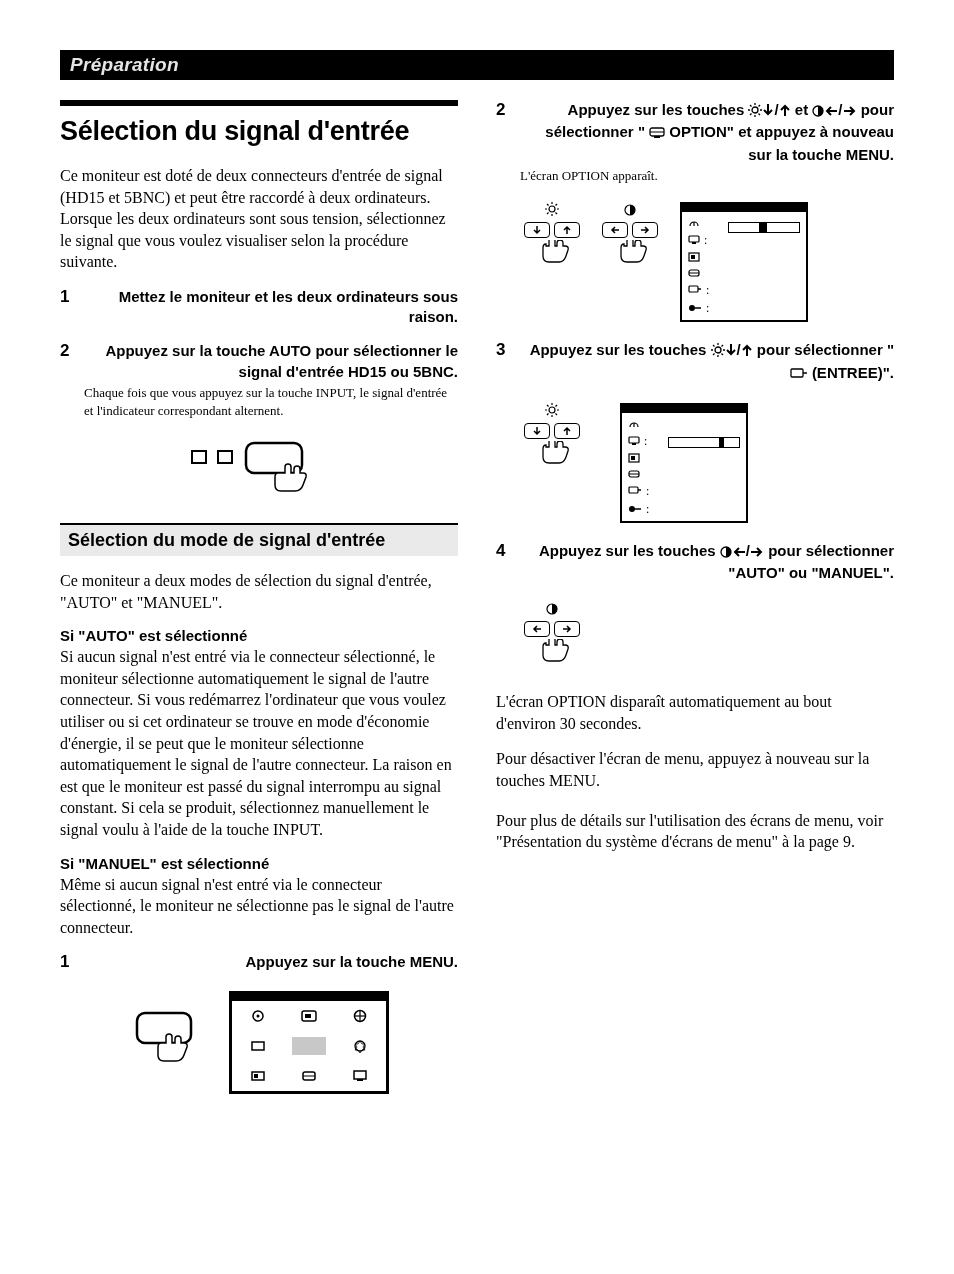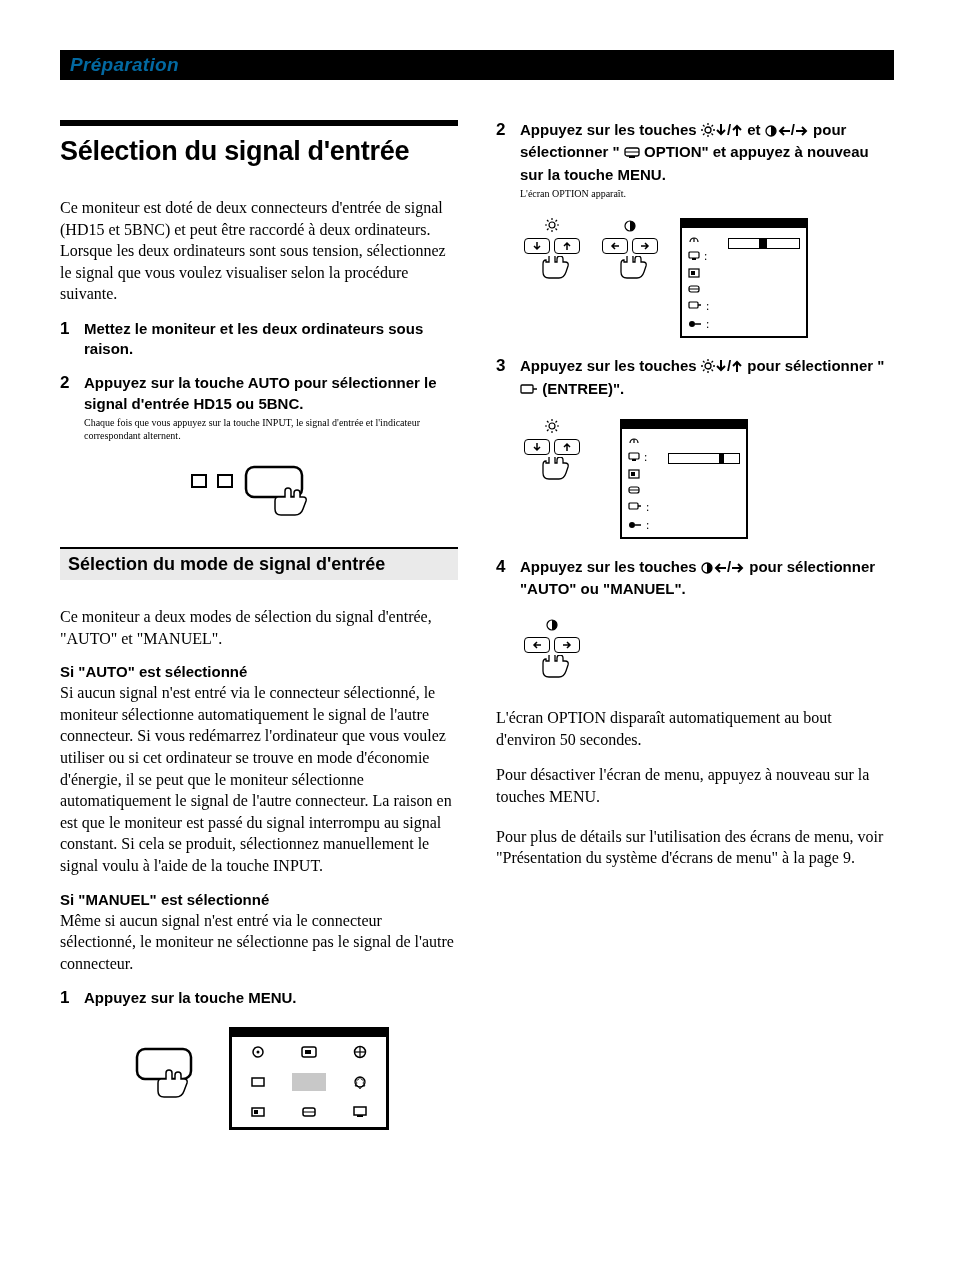--- a/index.html
+++ b/index.html
@@ -6,44 +6,44 @@
   html, body { background: #ffffff; }
   body {
     width: 954px;
     margin: 0 auto;
     font-family: Georgia, "Times New Roman", serif;
     color: #000;
     padding: 50px 60px 60px 60px;
   }
   .header-bar {
     background: #000;
-    color: #0369a1;
+    color: #e5e5e5;
     font-family: Arial, Helvetica, sans-serif;
     font-weight: bold;
     font-style: italic;
     font-size: 19px;
     padding: 4px 10px;
-    margin-bottom: 40px;
+    margin-bottom: 20px;
     letter-spacing: 0.3px;
   }
   .columns {
     display: flex;
     gap: 38px;
   }
   .col {
     flex: 1;
     min-width: 0;
   }
   h1.main-title {
     font-family: Arial, Helvetica, sans-serif;
     font-weight: 800;
     font-size: 27px;
     border-top: 6px solid #000;
     padding-top: 10px;
-    margin-bottom: 30px;
+    margin-bottom: 18px;
     letter-spacing: -0.3px;
   }
   p.body {
     font-family: Georgia, "Times New Roman", serif;
     font-size: 16px;
     line-height: 1.35;
     margin-bottom: 14px;
   }
   .numlist { list-style: none; }
   .numlist > li {
@@ -57,35 +57,36 @@
     top: 0;
     font-family: Arial, Helvetica, sans-serif;
     font-weight: bold;
     font-size: 17px;
   }
   .numlist .bold-lead {
     font-family: Arial, Helvetica, sans-serif;
     font-weight: bold;
     font-size: 15px;
     line-height: 1.35;
+    text-align: right;
   }
   .numlist .follow {
     font-family: Georgia, "Times New Roman", serif;
-    font-size: 10px;
+    font-size: 13px;
     line-height: 1.35;
     margin-top: 2px;
   }
   .sub-heading {
     font-family: Arial, Helvetica, sans-serif;
     font-weight: bold;
     font-size: 18px;
     background: #eaeaea;
     border-top: 2px solid #000;
     padding: 5px 8px;
-    margin: 24px 0 26px 0;
+    margin: 24px 0 14px 0;
   }
   .small-bold {
     font-family: Arial, Helvetica, sans-serif;
     font-weight: bold;
     font-size: 15px;
     margin-top: 14px;
     margin-bottom: 2px;
   }
   
   .diagram {
@@ -580,18 +581,18 @@
                 </span>
             </div>
             <svg width="40" height="34">
                 <path d="M14 4 q-3 0 -3 4 v8 q0 6 6 6 h10 q5 0 7 -6 l2 -6 q1 -4 -3 -4 h-2 v-3 q0 -3 -3 -3 t-3 3 v3 h-2 v-5 q0 -3 -3 -3 t-3 3 v5 h-3 z" fill="#fff" stroke="#000" stroke-width="1.3"></path>
               </svg>
           </div>
         </div>
       </li>
     </ol>
 
-    <p class="body">L'écran OPTION disparaît automatiquement au bout d'environ 50 secondes.</p>
+    <p class="body">L'écran OPTION disparaît automatiquement au bout d'environ 30 secondes.</p>
     <p class="body">Pour désactiver l'écran de menu, appuyez à nouveau sur la touches MENU.</p>
     <p class="body" style="margin-top:18px;">Pour plus de détails sur l'utilisation des écrans de menu, voir "Présentation du système d'écrans de menu" à la page 9.</p>
 
   </div>
 </div>
 
 </body></html>

